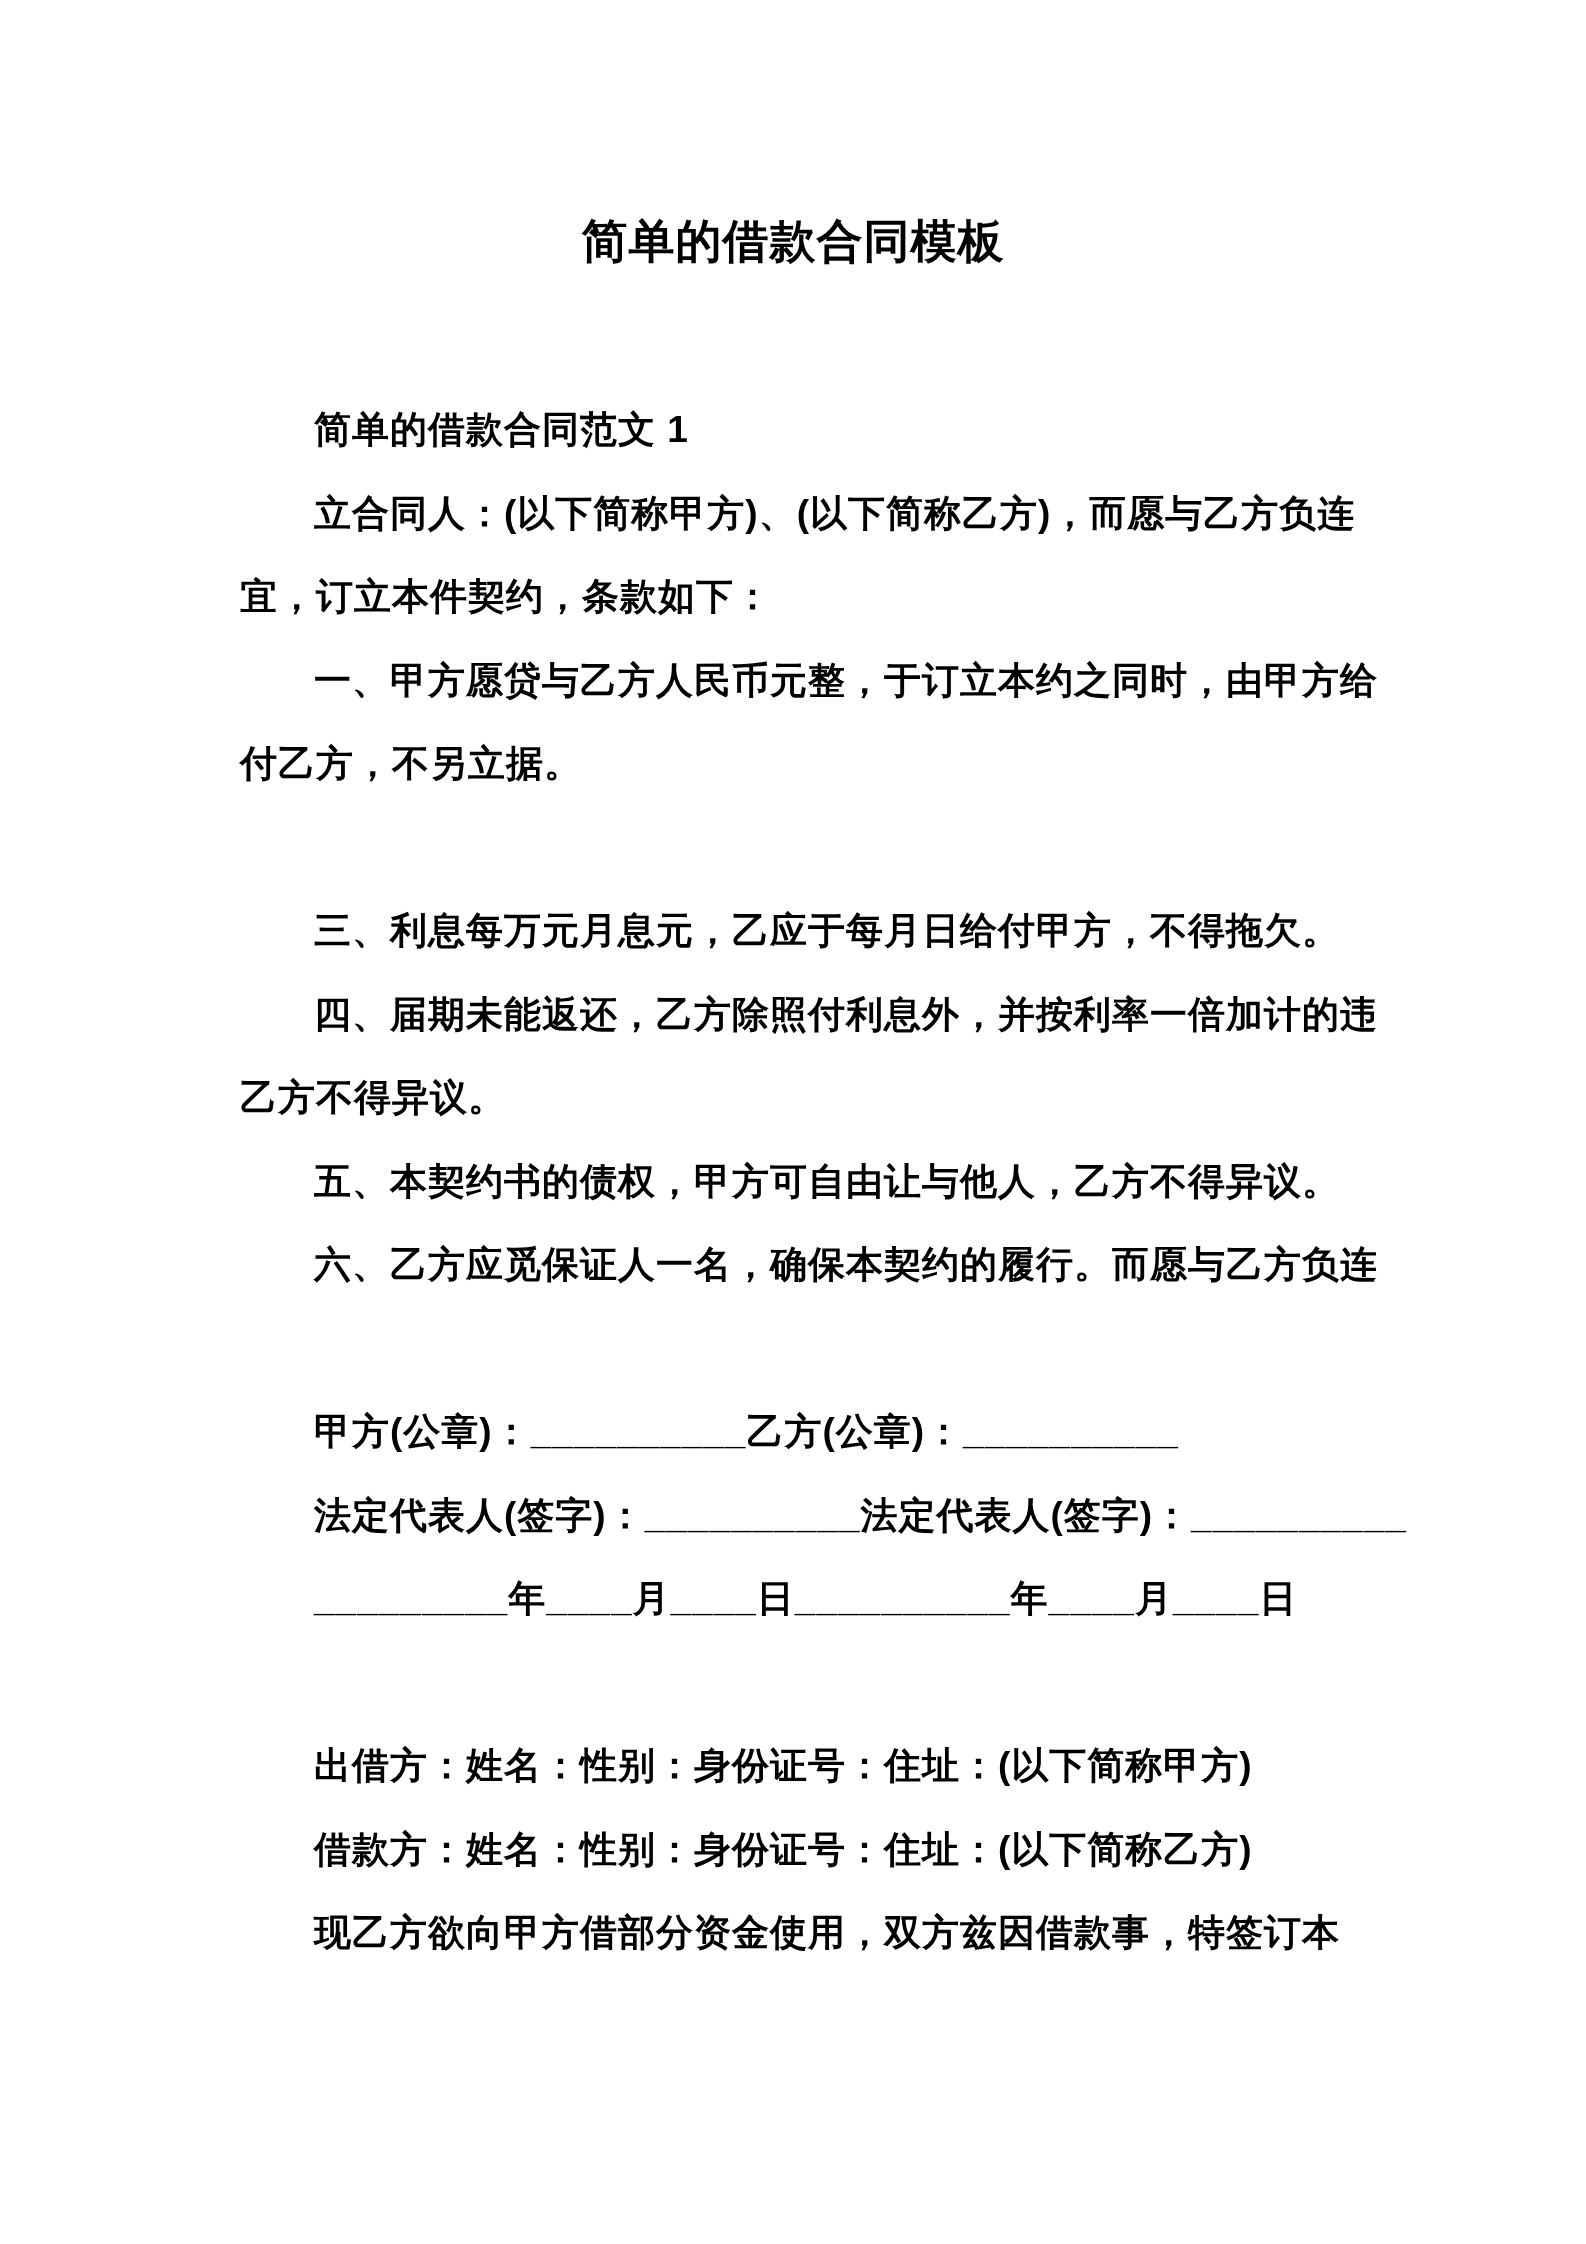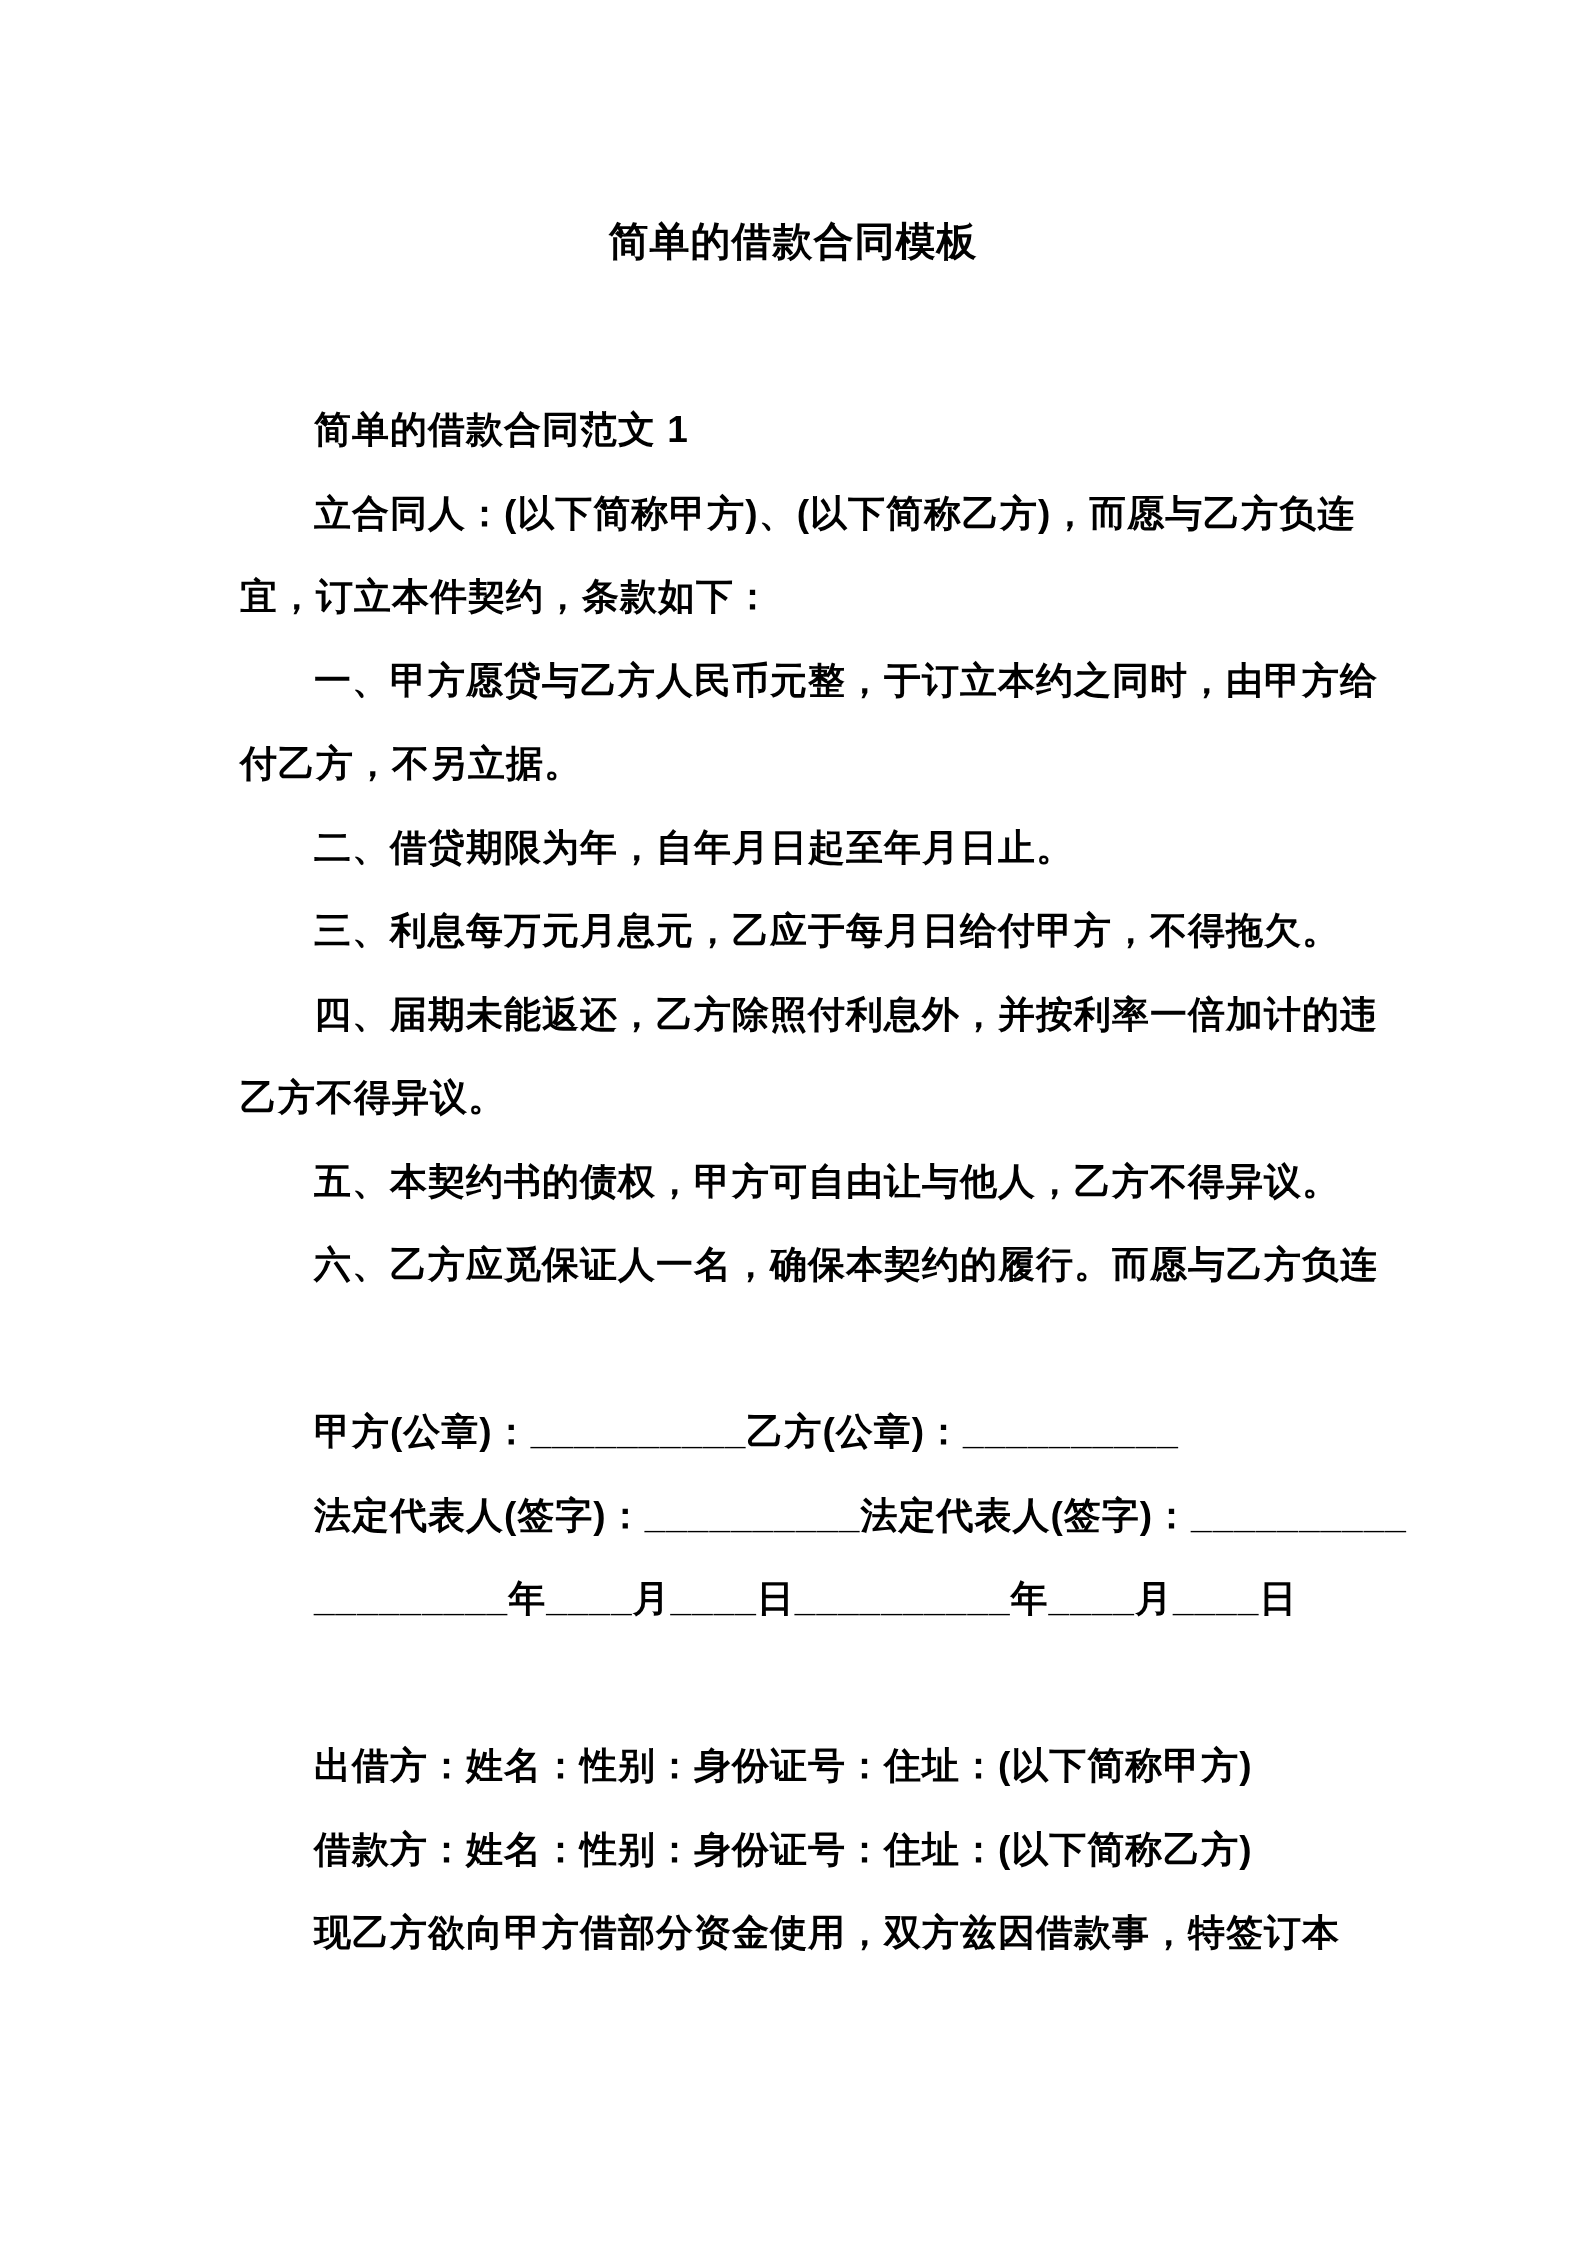--- a/index.html
+++ b/index.html
@@ -17,21 +17,21 @@
     font-weight: bold;
     color: #000000;
   }
   .doc-title {
     position: absolute;
     top: 196px;
     left: 0;
     width: 100%;
     margin: 0;
     text-align: center;
-    font-size: 40px;
+    font-size: 46px;
     line-height: 90px;
     font-weight: bold;
     letter-spacing: 1px;
   }
   .doc-body {
     position: absolute;
     top: 0;
     left: 0;
     width: 100%;
     height: 100%;
@@ -55,21 +55,20 @@
 <body>
 
 <div class="page" style="background: rgb(255, 255, 255); color: rgb(0, 0, 0);">
   <h1 class="doc-title">简单的借款合同模板</h1>
   <div class="doc-body">
       <div class="line indent" style="--i: 0;">简单的借款合同范文 1</div>
       <div class="line indent" style="--i: 1;">立合同人：(以下简称甲方)、(以下简称乙方)，而愿与乙方负连</div>
       <div class="line" style="--i: 2;">宜，订立本件契约，条款如下：</div>
       <div class="line indent" style="--i: 3;">一、甲方愿贷与乙方人民币元整，于订立本约之同时，由甲方给</div>
       <div class="line" style="--i: 4;">付乙方，不另立据。</div>
-      <div class="line indent" style="--i: 5;">二、借贷期限为年，自年月日起至年月日止。</div>
       <div class="line indent" style="--i: 6;">三、利息每万元月息元，乙应于每月日给付甲方，不得拖欠。</div>
       <div class="line indent" style="--i: 7;">四、届期未能返还，乙方除照付利息外，并按利率一倍加计的违</div>
       <div class="line" style="--i: 8;">乙方不得异议。</div>
       <div class="line indent" style="--i: 9;">五、本契约书的债权，甲方可自由让与他人，乙方不得异议。</div>
       <div class="line indent" style="--i: 10;">六、乙方应觅保证人一名，确保本契约的履行。而愿与乙方负连</div>
       <div class="line indent" style="--i: 12;">甲方(公章)：__________乙方(公章)：__________</div>
       <div class="line indent" style="--i: 13;">法定代表人(签字)：__________法定代表人(签字)：__________</div>
       <div class="line indent" style="--i: 14;">_________年____月____日__________年____月____日</div>
       <div class="line indent" style="--i: 17;">借款方：姓名：性别：身份证号：住址：(以下简称乙方)</div>
       <div class="line indent" style="--i: 16;">出借方：姓名：性别：身份证号：住址：(以下简称甲方)</div>

